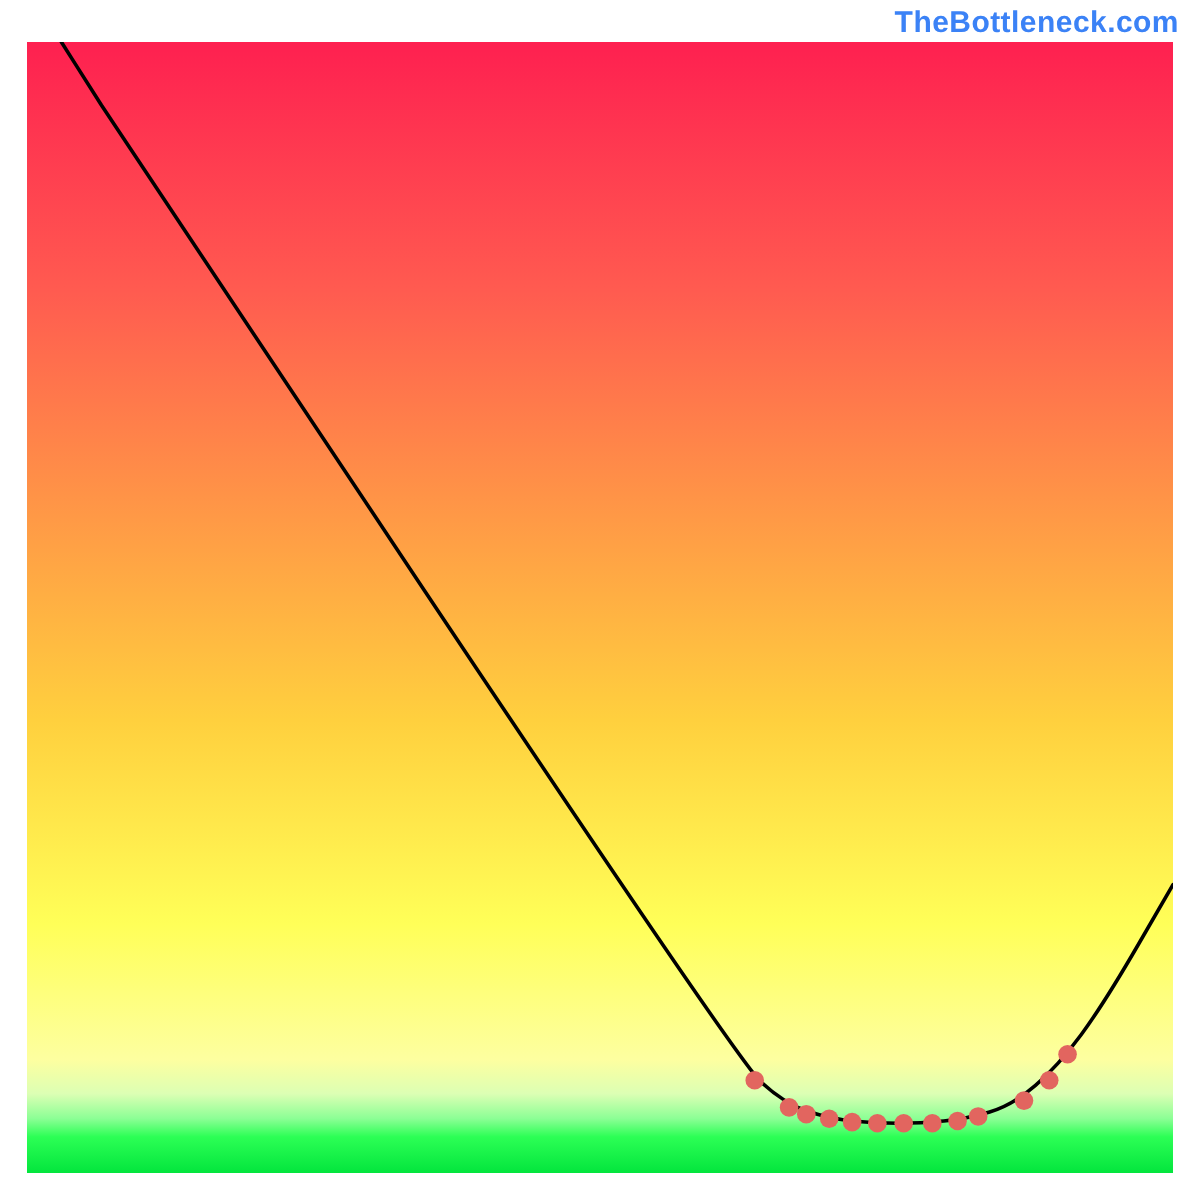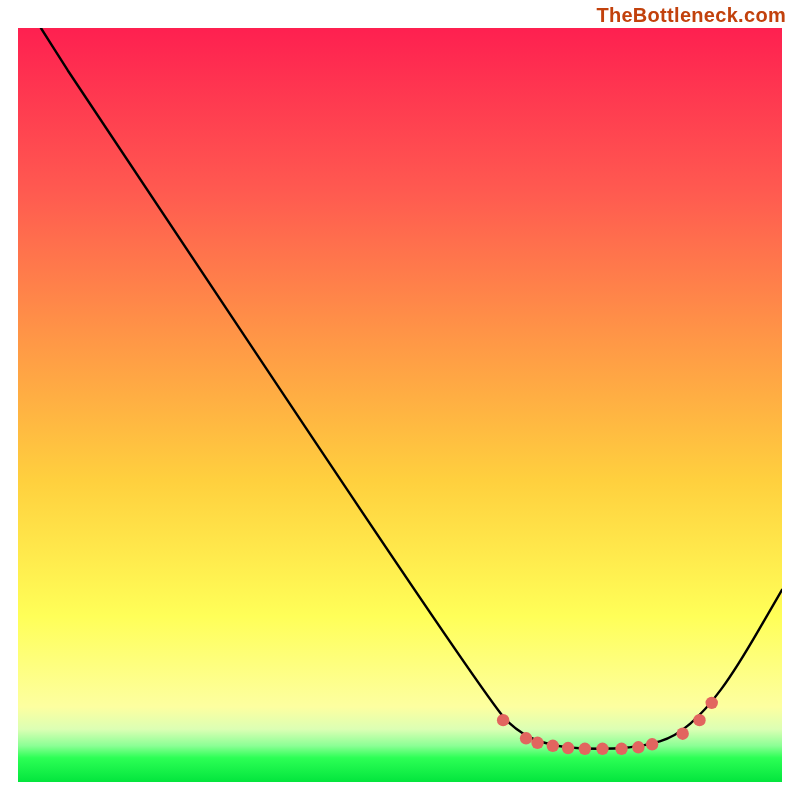--- a/index.html
+++ b/index.html
@@ -15,21 +15,21 @@
     position: relative;
     width: 800px;
     height: 800px;
   }
   .watermark {
     position: absolute;
     top: 4px;
     right: 14px;
     font-size: 20px;
     font-weight: 600;
-    color: #c2410c;
+    color: #3b82f6;
     font-family: Arial, sans-serif;
     letter-spacing: 0.3px;
     z-index: 5;
   }
   .plot-area {
     position: absolute;
     left: 18px;
     top: 28px;
     width: 764px;
     height: 754px;

